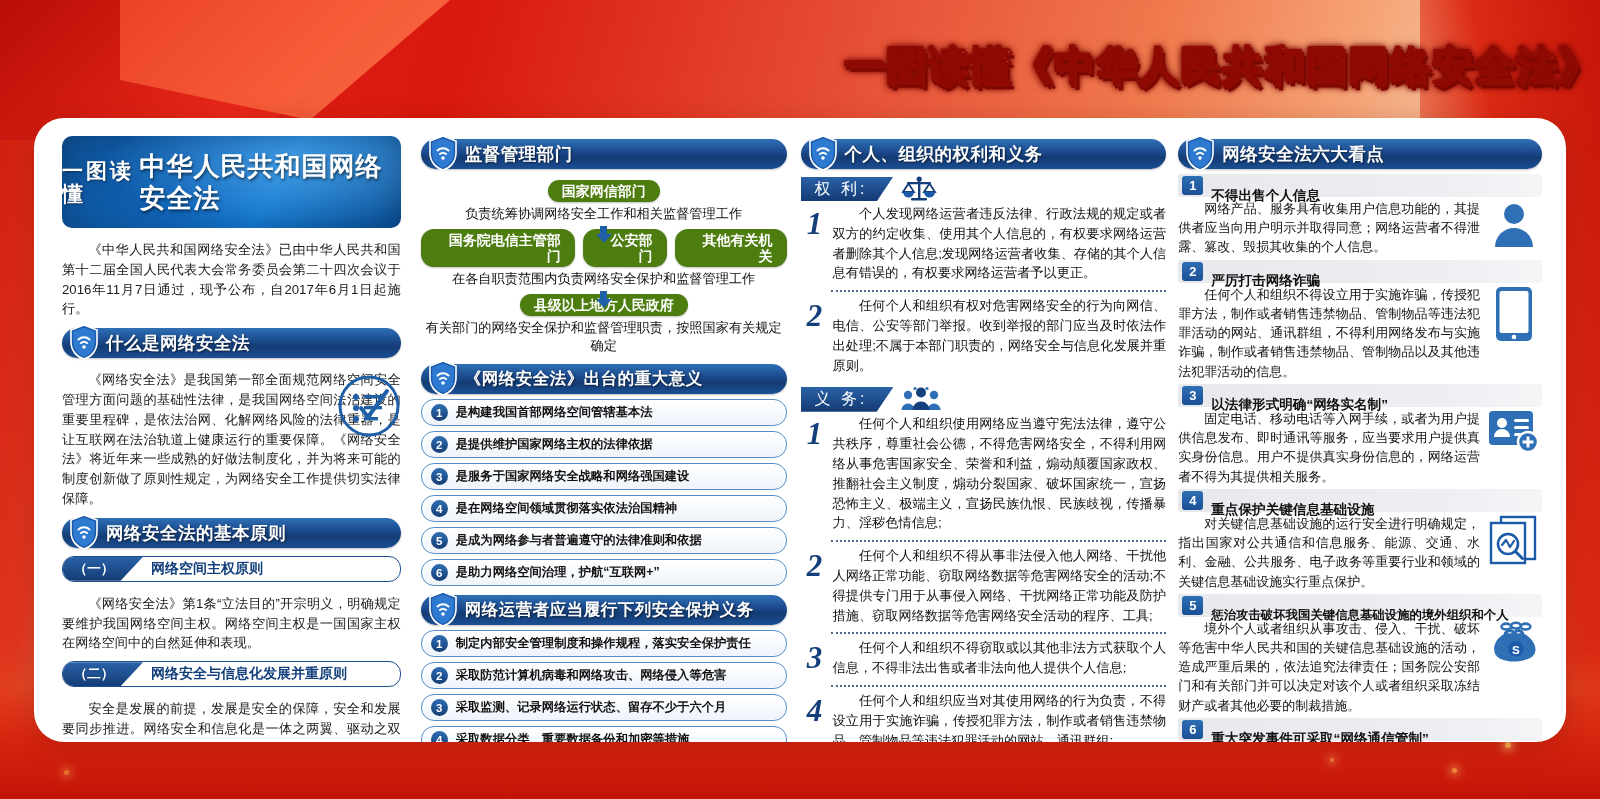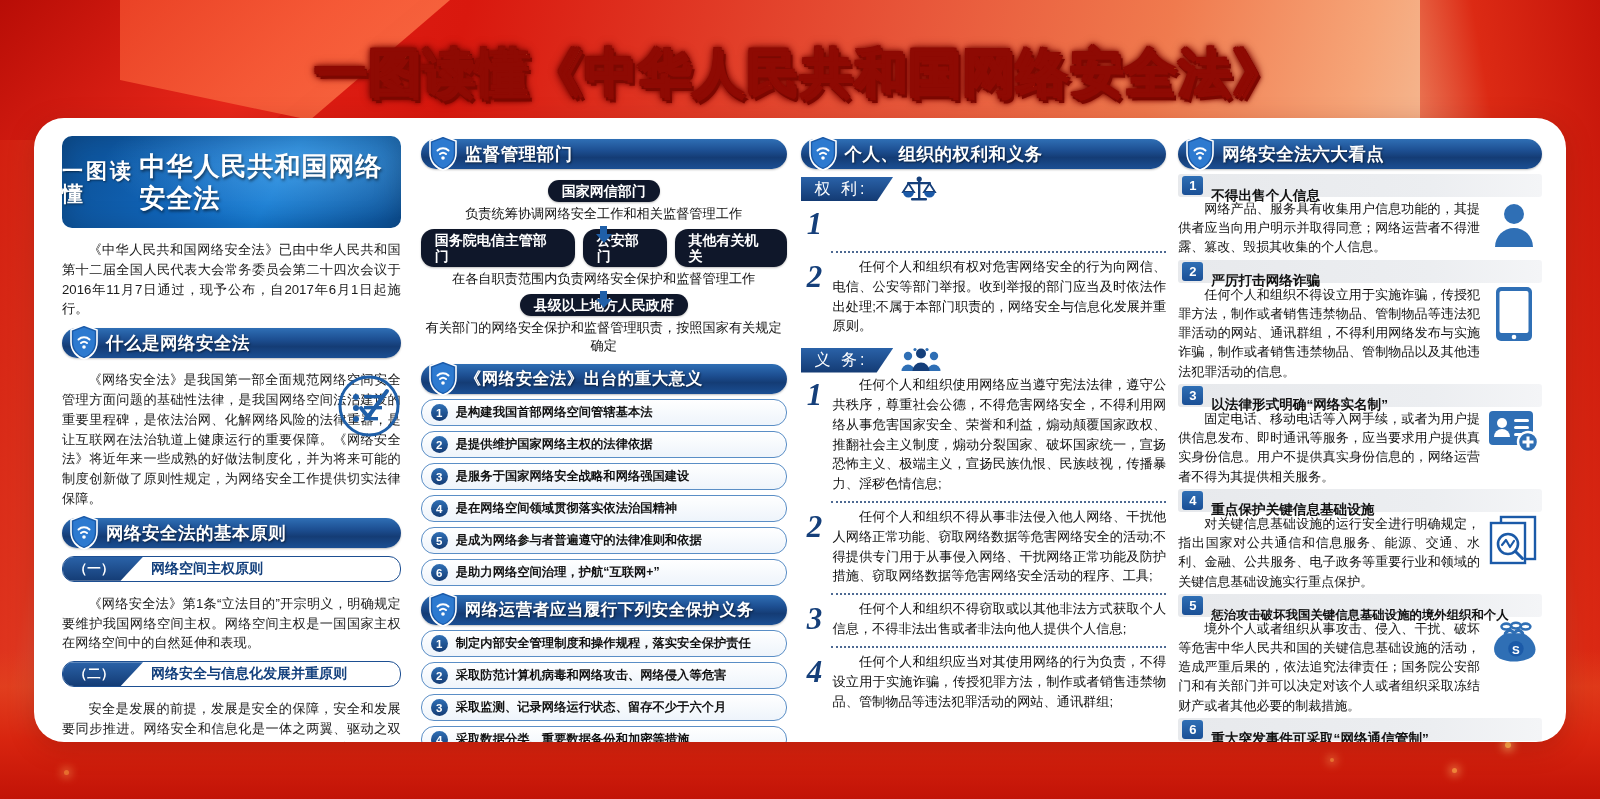--- a/index.html
+++ b/index.html
@@ -55,31 +55,31 @@
     overflow:hidden;
   }
   #cardInner{position:absolute;inset:0;padding:12px 14px;box-sizing:border-box;display:flex;gap:0;}
   .col{box-sizing:border-box;}
   .col1{width:365px;padding:0 12px 0 14px;}
   .col2{width:382px;padding:0 8px;}
   .col3{width:378px;padding:0 6px;}
   .col4{width:380px;padding:0 10px 0 6px;}
   
   #mainTitle{
-    position:absolute;left:0;right:0;top:46px;text-align:center;
-    font-size:52px;font-weight:bold;letter-spacing:2px;line-height:1;
+    position:absolute;left:0;right:0;top:46px;text-align:right;
+    font-size:40px;font-weight:bold;letter-spacing:2px;line-height:1;
     color:#ffffff;
     -webkit-text-stroke:0px;
     text-shadow:
       3px 3px 0 #8e0a03, -1px -1px 0 #8e0a03, 1px -1px 0 #8e0a03, -1px 1px 0 #8e0a03,
       0 0 10px rgba(120,12,4,.6);
     background:linear-gradient(180deg,#ffe9a8 0%,#ffb03c 35%,#f4521c 70%,#d3190a 100%);
     -webkit-background-clip:text;background-clip:text;color:transparent;
     filter:drop-shadow(2px 3px 0 #7d0802) drop-shadow(0 0 2px #7d0802);
-    font-family:Liberation Sans, sans-serif;
+    font-family:Liberation Serif, serif;
   }
   
   .hero{
     margin-top:6px;border-radius:10px;height:92px;
     background:
       radial-gradient(ellipse 280px 90px at 70% 30%, rgba(120,200,255,.45) 0%, rgba(120,200,255,0) 70%),
       linear-gradient(120deg,#0d4f93 0%,#1065ba 40%,#1478cf 62%,#0c4f94 100%);
     display:flex;flex-direction:row;align-items:center;justify-content:center;
     box-shadow:inset 0 0 28px rgba(0,0,0,.18);
   }
@@ -115,23 +115,24 @@
   .subHead .no{
     width:80px;height:100%;background:linear-gradient(180deg,#2a62a8,#143c75);
     color:#fff;font-size:13.5px;font-weight:bold;display:flex;align-items:center;justify-content:center;
     clip-path:polygon(0 0,100% 0,72% 100%,0 100%);
     padding-right:18px;box-sizing:border-box;
   }
   .subHead .t{margin-left:8px;color:#123f7c;font-size:14px;font-weight:bold;}
   
   .flow{padding-top:3px;}
   .pill{
-    display:inline-block;background:#0f172a;color:#fff;border-radius:13px;
+    display:inline-block;background:#4d7c0f;color:#fff;border-radius:13px;
     padding:3px 14px;font-size:14px;font-weight:bold;line-height:1.15;
     box-shadow:0 1px 2px rgba(0,0,0,.25);
+    text-align:right;
   }
   .flowRow{display:flex;justify-content:center;align-items:center;gap:8px;margin:3px 0;}
   .flowCaption{font-size:13.2px;color:#111;text-align:center;margin:3px 0;}
   .arrowDown{
     width:0;height:0;margin:0 auto;position:relative;
   }
   .arrowDown i{
     display:block;width:7px;height:8px;background:#1f5fa8;margin:0 auto;position:relative;left:-3.5px;
   }
   .arrowDown b{
@@ -455,20 +456,21 @@
         </svg>
       </span>
     </div>
 
     <div class="rdList">
       <div class="rdItem">
         <span class="rdNum">
               <span class="rdBar"></span>
               <span>1</span>
             </span>
+        <span class="rdText">个人发现网络运营者违反法律、行政法规的规定或者双方的约定收集、使用其个人信息的，有权要求网络运营者删除其个人信息;发现网络运营者收集、存储的其个人信息有错误的，有权要求网络运营者予以更正。</span>
       </div>
       <div class="dotRule"></div>
       <div class="rdItem">
         <span class="rdNum">
               <span class="rdBar"></span>
               <span>2</span>
             </span>
         <span class="rdText">任何个人和组织有权对危害网络安全的行为向网信、电信、公安等部门举报。收到举报的部门应当及时依法作出处理;不属于本部门职责的，网络安全与信息化发展并重原则。</span>
       </div>
     </div>

